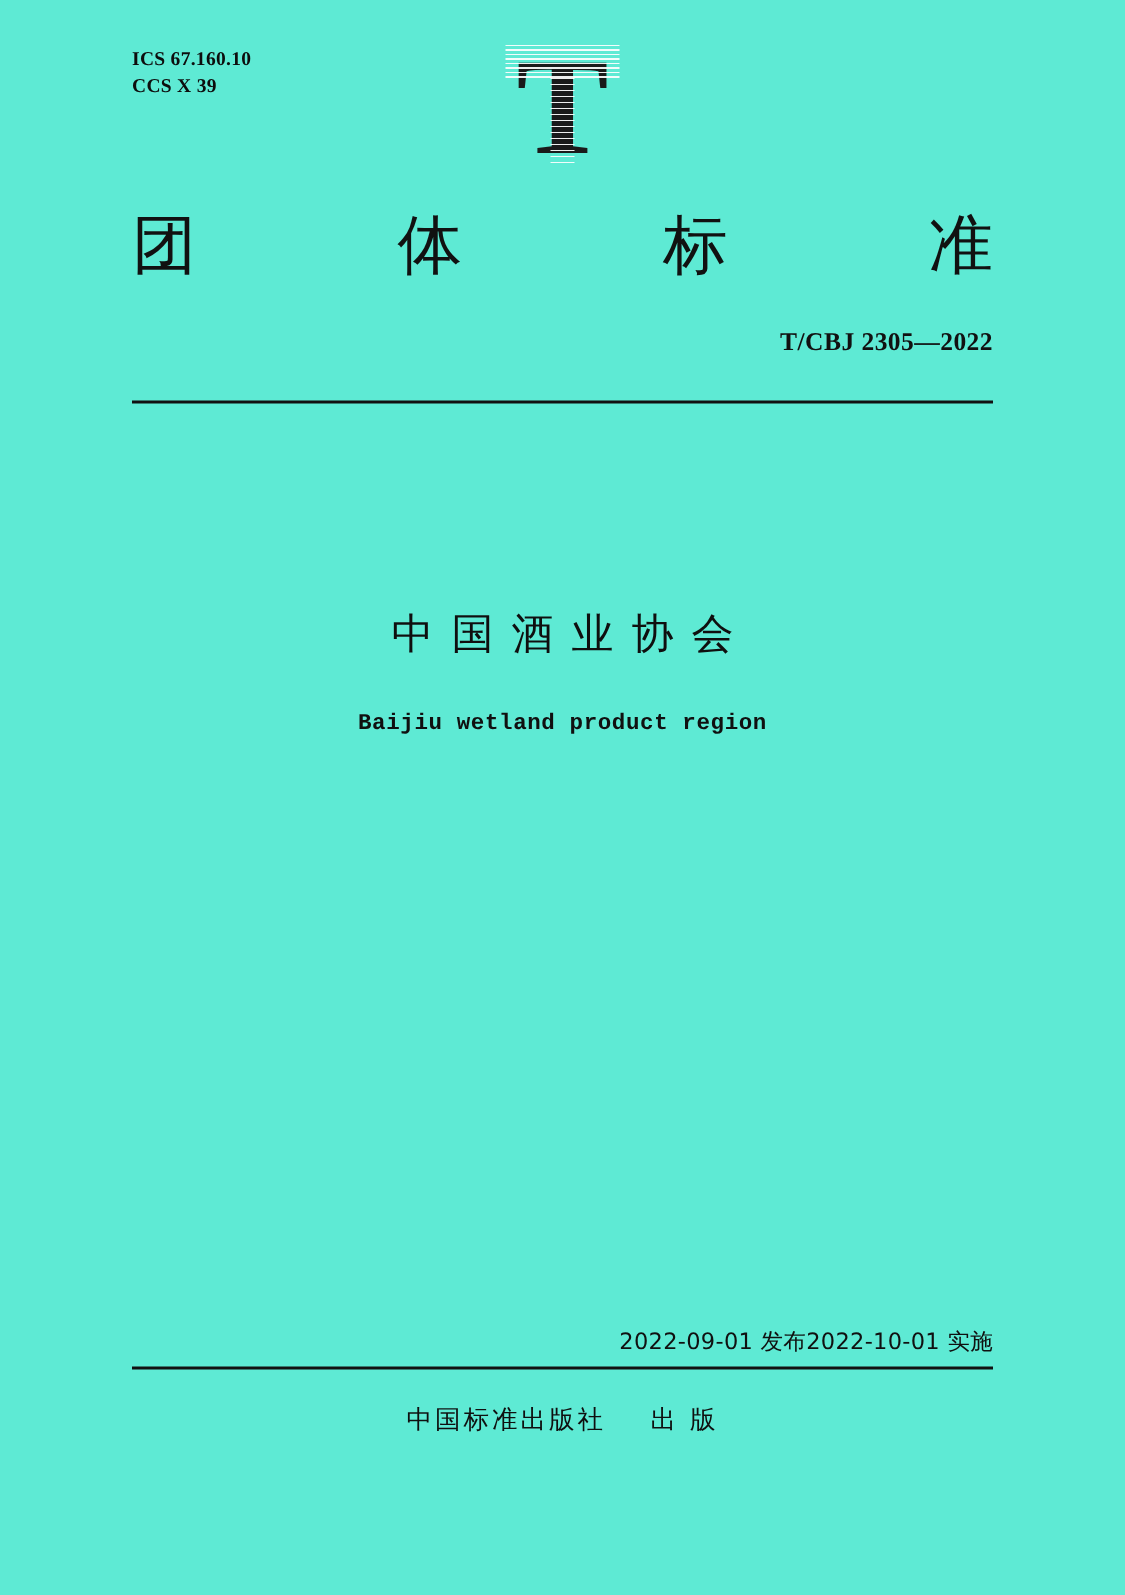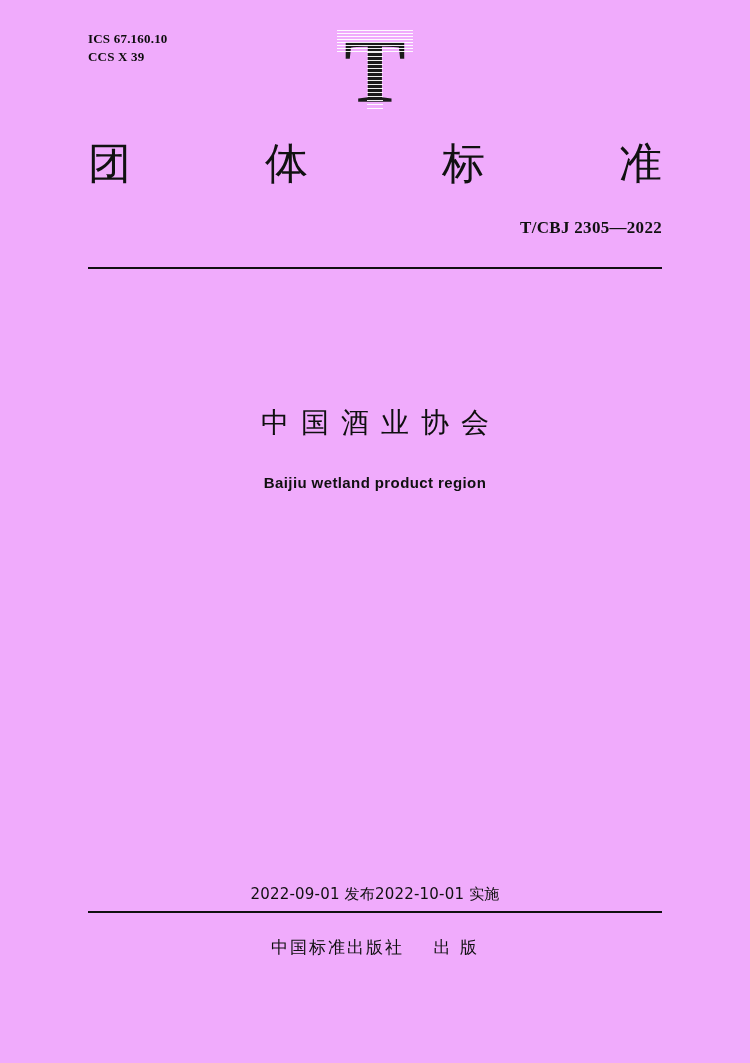--- a/index.html
+++ b/index.html
@@ -12,21 +12,21 @@
     height: 1063px;
     position: relative;
     font-family: "Liberation Serif", serif;
     color: #111111;
     overflow: hidden;
   }
 
   .page {
     position: absolute;
     inset: 0;
-    background: #f0abfc;
+    background: #5eead4;
   }
 
   
   .codes {
     position: absolute;
     left: 88px;
     top: 30px;
     font-family: "Liberation Serif", serif;
     font-weight: bold;
     font-size: 13px;
@@ -153,35 +153,35 @@
     letter-spacing: 12px;
     text-indent: 12px;
     color: #0f0f0f;
   }
   .doc-title-en {
     position: absolute;
     left: 0;
     right: 0;
     top: 474px;
     text-align: center;
-    font-family: Liberation Sans, sans-serif;
+    font-family: Liberation Mono, monospace;
     font-weight: bold;
     font-size: 15px;
     letter-spacing: 0.4px;
     color: #101010;
   }
 
   
   .dates {
     position: absolute;
     left: 88px;
     right: 88px;
     top: 885px;
     display: flex;
-    justify-content: center;
+    justify-content: flex-end;
     font-family: "DejaVu Sans", sans-serif;
     font-size: 15px;
     color: #101010;
     letter-spacing: 0.2px;
   }
 
   
   .publisher {
     position: absolute;
     left: 0;

